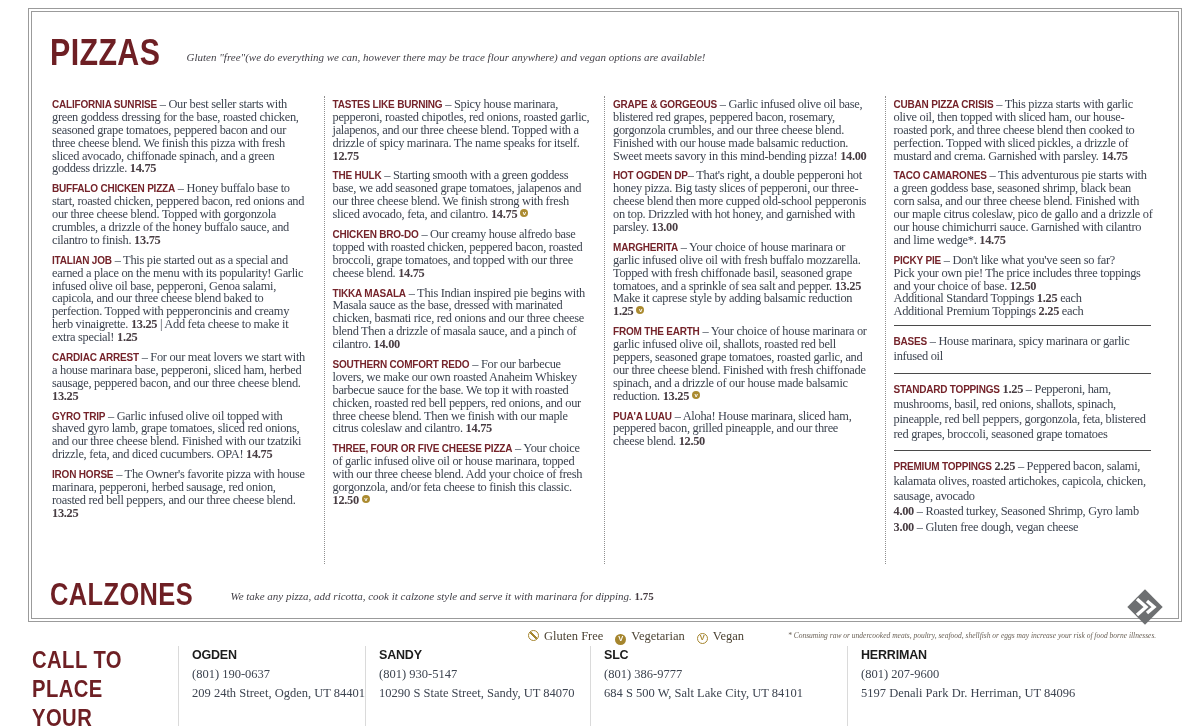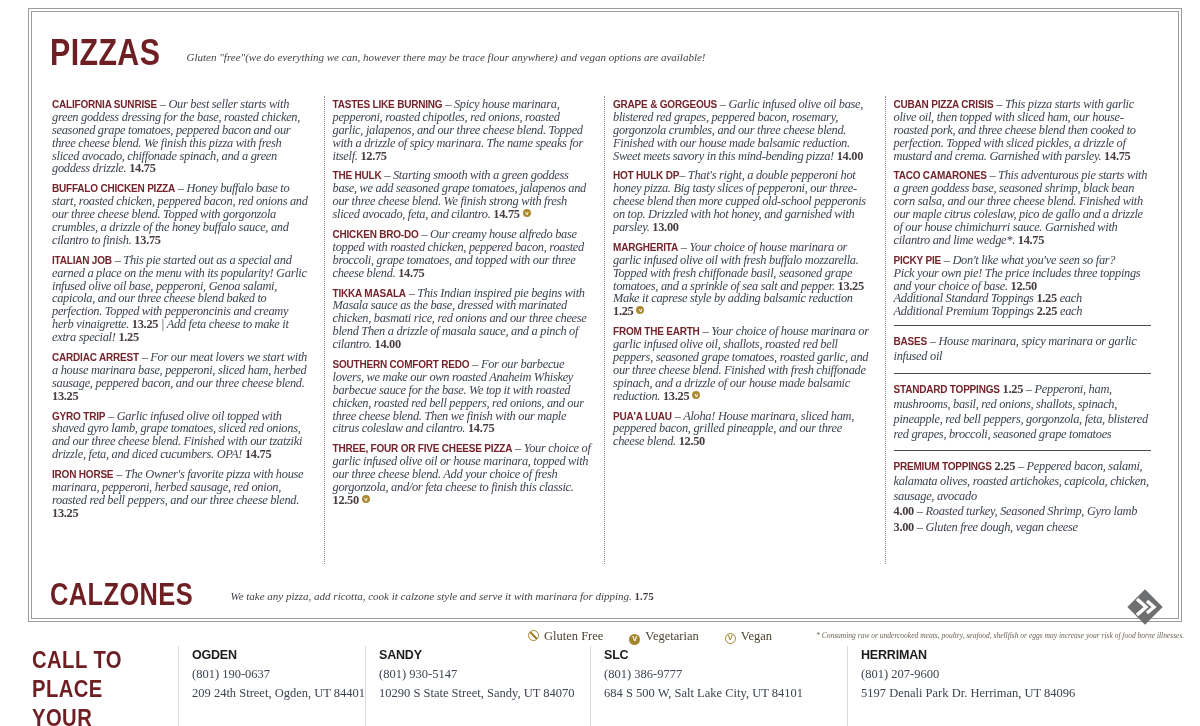--- a/index.html
+++ b/index.html
@@ -18,21 +18,21 @@
   .section-note{font-style:italic;font-size:11px;color:#413f46;margin-left:2px;position:relative;top:-4px;}
 
   
   .columns{display:flex;height:468px;margin:10px 12px 0 12px;}
   .col{width:25%;box-sizing:border-box;padding:2px 13px 0 8px;}
   .col.sep{border-right:1px dotted #8f8f8f;}
   .item{margin:0 0 7px 0;font-size:12.4px;line-height:1.04;letter-spacing:-0.3px;color:#3d4450;}
   .item.loose{line-height:1.22;margin-bottom:8px;}
   .item-name{font-family:"Liberation Sans",sans-serif;font-weight:700;font-size:10px;
              letter-spacing:-0.2px;color:#74232a;}
-  .seg-text{color:#3d4450;font-style:italic;}
+  .seg-text{color:#3d4450;}
   .seg-price{font-weight:700;color:#473c42;}
   .col-rule{border-top:1px solid #4a4a4a;margin:4px 2px 8px 0;}
 
   
   .marker{display:inline-block;width:8px;height:8px;border-radius:50%;background:#ab8b31;
           margin-left:3px;position:relative;top:-1px;}
   .marker::after{content:"v";position:absolute;left:0;top:0;width:8px;height:8px;
                  font:700 6px/8px "Liberation Sans",sans-serif;color:#fff;text-align:center;}
   .licon{display:inline-block;width:11px;height:11px;border-radius:50%;box-sizing:border-box;
          margin-right:5px;vertical-align:-1px;text-align:center;
@@ -46,21 +46,21 @@
   .icon-vegan::after{content:"V";position:relative;top:-1px;}
 
   
   .calzones{position:absolute;left:18px;bottom:8px;display:flex;align-items:baseline;}
   .calzones .big-title{font-size:31px;line-height:1;}
   .calzones .section-note{margin-left:6px;top:-5px;}
   .calzones .seg-price{font-size:11px;}
 
   
   .legend-row{position:absolute;left:0;top:629px;width:1200px;display:flex;align-items:flex-start;}
-  .legend{margin-left:528px;display:flex;gap:26px;text-align:center;}
+  .legend{margin-left:528px;display:flex;gap:12px;text-align:center;}
   .legend-item{font-size:12.5px;color:#4c4334;white-space:nowrap;}
   .disclaimer{margin-left:44px;font-style:italic;font-size:7.5px;color:#6b6257;padding-top:2px;}
 
   
   .footer{position:absolute;left:0;top:646px;width:1200px;display:flex;}
   .call-heading{width:178px;padding-left:32px;box-sizing:border-box;}
   .call-heading .big-title{font-size:23px;line-height:1.25;white-space:pre-line;transform:scaleX(0.88);}
   .location{box-sizing:border-box;border-left:1px solid #dadada;padding:2px 0 0 13px;}
   .location:nth-child(2){width:225px;}
   .location:nth-child(3){width:257px;}
@@ -94,21 +94,21 @@
     <div class="col sep">
         <p class="item"><span class="item-name">TASTES LIKE BURNING</span><span class="seg-text"> – Spicy house marinara, pepperoni, roasted chipotles, red onions, roasted garlic, jalapenos, and our three cheese blend. Topped with a drizzle of spicy marinara. The name speaks for itself. </span><span class="seg-price">12.75</span></p>
         <p class="item"><span class="item-name">THE HULK</span><span class="seg-text"> – Starting smooth with a green goddess base, we add seasoned grape tomatoes, jalapenos and our three cheese blend. We finish strong with fresh sliced avocado, feta, and cilantro. </span><span class="seg-price">14.75</span><span class="marker"></span></p>
         <p class="item"><span class="item-name">CHICKEN BRO-DO</span><span class="seg-text"> – Our creamy house alfredo base topped with roasted chicken, peppered bacon, roasted broccoli, grape tomatoes, and topped with our three cheese blend. </span><span class="seg-price">14.75</span></p>
         <p class="item"><span class="item-name">TIKKA MASALA</span><span class="seg-text"> – This Indian inspired pie begins with Masala sauce as the base, dressed with marinated chicken, basmati rice, red onions and our three cheese blend Then a drizzle of masala sauce, and a pinch of cilantro. </span><span class="seg-price">14.00</span></p>
         <p class="item"><span class="item-name">SOUTHERN COMFORT REDO</span><span class="seg-text"> – For our barbecue lovers, we make our own roasted Anaheim Whiskey barbecue sauce for the base. We top it with roasted chicken, roasted red bell peppers, red onions, and our three cheese blend. Then we finish with our maple citrus coleslaw and cilantro. </span><span class="seg-price">14.75</span></p>
         <p class="item"><span class="item-name">THREE, FOUR OR FIVE CHEESE PIZZA</span><span class="seg-text"> – Your choice of garlic infused olive oil or house marinara, topped with our three cheese blend. Add your choice of fresh gorgonzola, and/or feta cheese to finish this classic. </span><span class="seg-price">12.50</span><span class="marker"></span></p>
       </div>
     <div class="col sep">
         <p class="item"><span class="item-name">GRAPE &amp; GORGEOUS</span><span class="seg-text"> – Garlic infused olive oil base, blistered red grapes, peppered bacon, rosemary, gorgonzola crumbles, and our three cheese blend. Finished with our house made balsamic reduction. Sweet meets savory in this mind-bending pizza! </span><span class="seg-price">14.00</span></p>
-        <p class="item"><span class="item-name">HOT HULK DP</span><span class="seg-text">– That's right, a double pepperoni hot honey pizza. Big tasty slices of pepperoni, our three-cheese blend then more cupped old-school pepperonis on top. Drizzled with hot honey, and garnished with parsley. </span><span class="seg-price">13.00</span></p>
+        <p class="item"><span class="item-name">HOT OGDEN DP</span><span class="seg-text">– That's right, a double pepperoni hot honey pizza. Big tasty slices of pepperoni, our three-cheese blend then more cupped old-school pepperonis on top. Drizzled with hot honey, and garnished with parsley. </span><span class="seg-price">13.00</span></p>
         <p class="item"><span class="item-name">MARGHERITA</span><span class="seg-text"> – Your choice of house marinara or garlic infused olive oil with fresh buffalo mozzarella. Topped with fresh chiffonade basil, seasoned grape tomatoes, and a sprinkle of sea salt and pepper. </span><span class="seg-price">13.25</span><span class="seg-text"> Make it caprese style by adding balsamic reduction </span><span class="seg-price">1.25</span><span class="marker"></span></p>
         <p class="item"><span class="item-name">FROM THE EARTH</span><span class="seg-text"> – Your choice of house marinara or garlic infused olive oil, shallots, roasted red bell peppers, seasoned grape tomatoes, roasted garlic, and our three cheese blend. Finished with fresh chiffonade spinach, and a drizzle of our house made balsamic reduction. </span><span class="seg-price">13.25</span><span class="marker"></span></p>
         <p class="item"><span class="item-name">PUA'A LUAU</span><span class="seg-text"> – Aloha! House marinara, sliced ham, peppered bacon, grilled pineapple, and our three cheese blend. </span><span class="seg-price">12.50</span></p>
       </div>
     <div class="col">
         <p class="item"><span class="item-name">CUBAN PIZZA CRISIS</span><span class="seg-text"> – This pizza starts with garlic olive oil, then topped with sliced ham, our house-roasted pork, and three cheese blend then cooked to perfection. Topped with sliced pickles, a drizzle of mustard and crema.  Garnished with parsley.  </span><span class="seg-price">14.75</span></p>
         <p class="item"><span class="item-name">TACO CAMARONES</span><span class="seg-text"> – This adventurous pie starts with a green goddess base, seasoned shrimp, black bean corn salsa, and our three cheese blend. Finished with our maple citrus coleslaw, pico de gallo and a drizzle of our house chimichurri sauce. Garnished with cilantro and lime wedge*. </span><span class="seg-price">14.75</span></p>
         <p class="item"><span class="item-name">PICKY PIE</span><span class="seg-text"> – Don't like what you've seen so far?</span><br><span class="seg-text">Pick your own pie! The price includes three toppings and your choice of base. </span><span class="seg-price">12.50</span><br><span class="seg-text">Additional Standard Toppings </span><span class="seg-price">1.25</span><span class="seg-text"> each</span><br><span class="seg-text">Additional Premium Toppings </span><span class="seg-price">2.25</span><span class="seg-text"> each</span></p>
         <div class="col-rule"></div>
         <p class="item loose"><span class="item-name">BASES</span><span class="seg-text"> – House marinara, spicy marinara or garlic infused oil</span></p>

